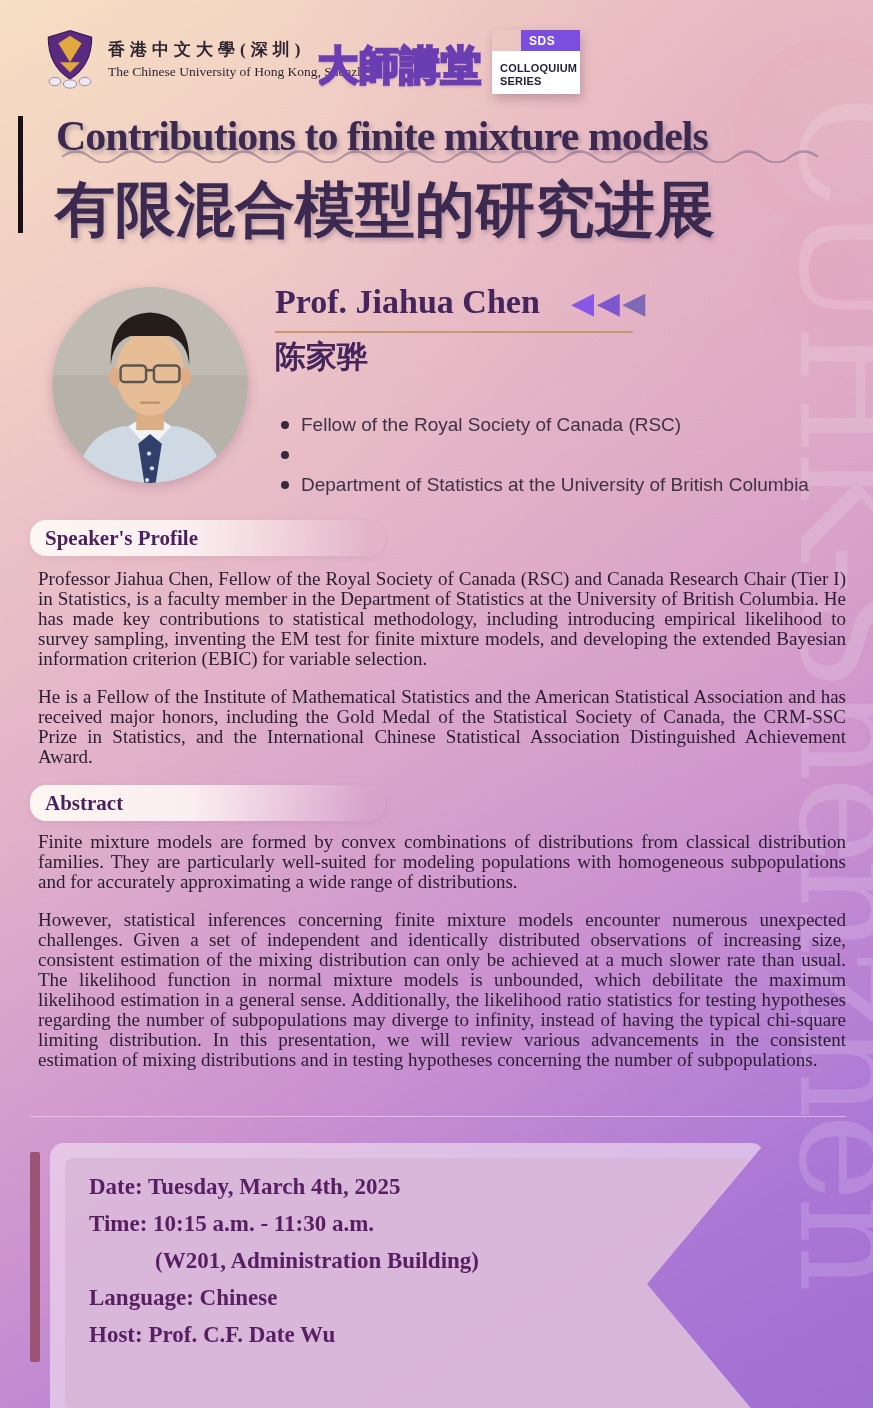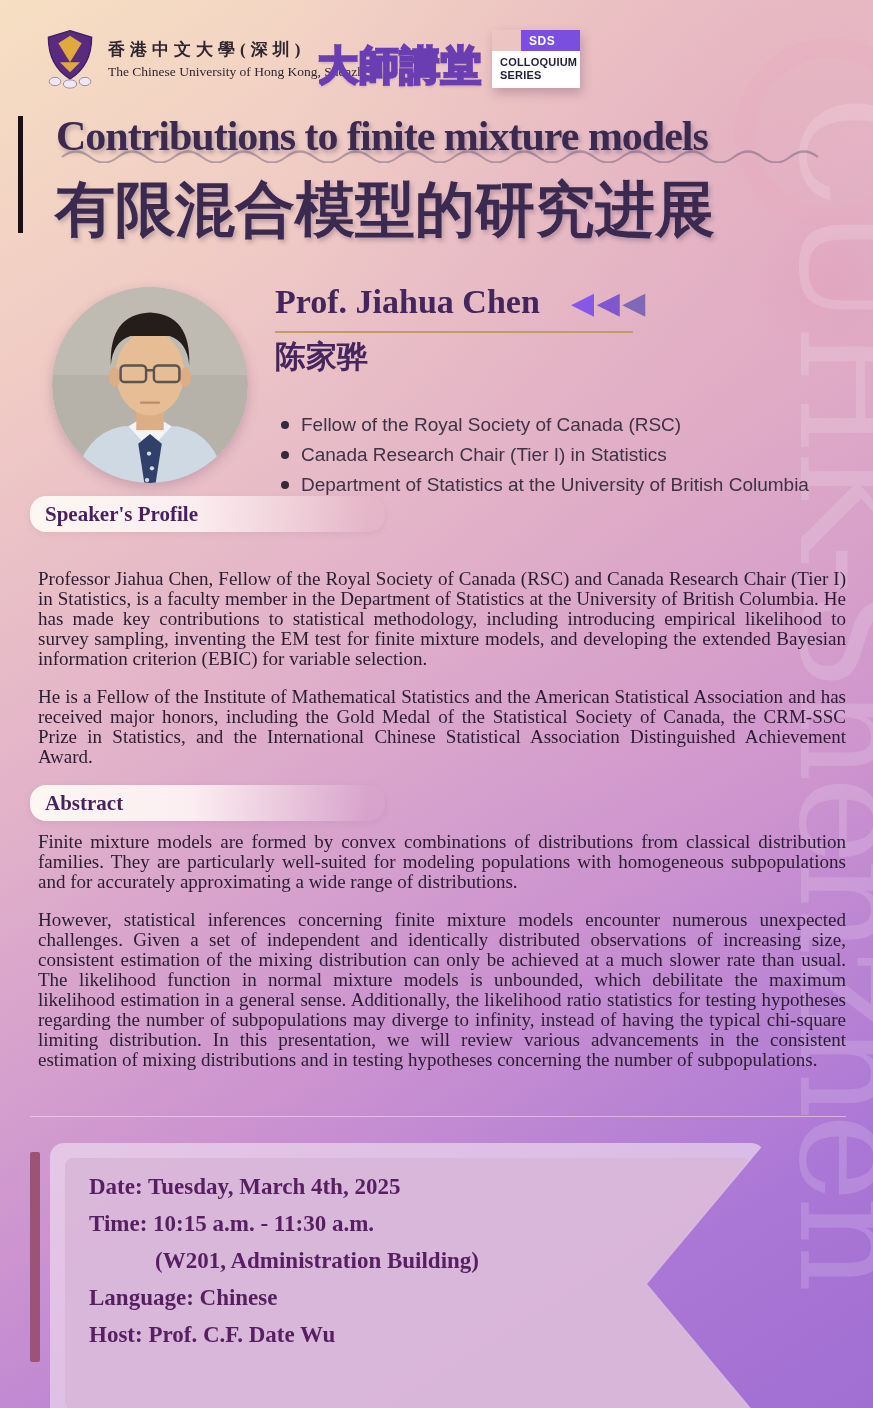--- a/index.html
+++ b/index.html
@@ -33,21 +33,21 @@
     position:absolute; left:318px; top:38px;
     font-size:40px; font-weight:800; font-family:"DejaVu Sans", sans-serif;
     color:#f7e9f0; -webkit-text-stroke:2.6px #6a3db2;
     text-shadow:0 2px 3px rgba(90,50,130,.35); letter-spacing:1px;
   }
   .sds-badge{position:absolute; left:492px; top:30px; width:88px;
     box-shadow:2px 5px 10px rgba(60,30,70,.25); font-family:"Liberation Sans", sans-serif;}
   .sds-top{background:#7a4fe0; color:#ffffff; font-size:12px; font-weight:800;
     padding:4px 0 3px 8px; letter-spacing:.5px;margin-left:29px;}
   .sds-body{background:#ffffff; color:#241d3a; font-size:11px; font-weight:800;
-    line-height:13px; padding:5px 4px 6px 8px; letter-spacing:.2px;}
+    line-height:13px; padding:11px 4px 6px 8px; letter-spacing:.2px;}
 
   
   .title-bar{position:absolute; left:18px; top:116px; width:5px; height:117px; background:#181019;}
   .title-en{position:absolute; left:56px; top:112px; font-size:42px; font-weight:700;
     letter-spacing:-1px; color:#3b2950; white-space:nowrap;
     text-shadow:2px 3px 4px rgba(80,60,95,.35);}
   .title-squiggle{position:absolute; left:58px; top:147px;}
   .title-cn{position:absolute; left:55px; top:170px; font-size:60px; font-weight:800;
     color:#3b2950; white-space:nowrap; text-shadow:2px 3px 4px rgba(80,60,95,.3);}
 
@@ -63,21 +63,21 @@
   .bullets{position:absolute; left:281px; top:410px; font-family:"Liberation Sans", sans-serif;text-align:right;}
   .bullet-row{display:flex; align-items:center; height:30px;}
   .bullet-dot{width:8px; height:8px; border-radius:50%; background:#352b3a; margin-right:12px; flex:0 0 auto;}
   .bullet-text{font-size:19px; color:#3e3244;}
 
   
   .pill{position:absolute; left:30px; height:36px; width:340px; border-radius:16px;
     background:linear-gradient(90deg, #fdf7f2 0%, #fbeef1 45%, rgba(250,236,242,0) 95%);
     line-height:36px; padding-left:15px; font-size:21px; font-weight:700; color:#4a1f5e;
     box-shadow:0 2px 6px rgba(120,80,120,.10);}
-  .pill-profile{top:496px;}
+  .pill-profile{top:520px;}
   .pill-abstract{top:785px;}
 
   
   .para{position:absolute; left:38px; width:808px; font-size:19px; line-height:20px;
     text-align:justify; color:#2a1c31;}
   .p-profile-1{top:569px;}
   .p-profile-2{top:687px;}
   .p-abstract-1{top:832px;}
   .p-abstract-2{top:910px;}
 
@@ -176,21 +176,20 @@
   <div class="name-underline"></div>
   <div class="speaker-name-cn">陈家骅</div>
 
   <div class="bullets">
     <div class="bullet-row">
       <span class="bullet-dot"></span>
       <span class="bullet-text">Fellow of the Royal Society of Canada (RSC)</span>
     </div>
     <div class="bullet-row">
       <span class="bullet-dot"></span>
-      <span class="bullet-text">Canada Research Chair (Tier I) in Statistics</span>
     </div>
     <div class="bullet-row">
       <span class="bullet-dot"></span>
       <span class="bullet-text">Department of Statistics at the University of British Columbia</span>
     </div>
   </div>
 
   <div class="pill pill-profile">Speaker's Profile</div>
   <div class="para p-profile-1">Professor Jiahua Chen, Fellow of the Royal Society of Canada (RSC) and Canada Research Chair (Tier I) in Statistics, is a faculty member in the Department of Statistics at the University of British Columbia. He has made key contributions to statistical methodology, including introducing empirical likelihood to survey sampling, inventing the EM test for finite mixture models, and developing the extended Bayesian information criterion (EBIC) for variable selection.</div>
   <div class="para p-profile-2">He is a Fellow of the Institute of Mathematical Statistics and the American Statistical Association and has received major honors, including the Gold Medal of the Statistical Society of Canada, the CRM-SSC Prize in Statistics, and the International Chinese Statistical Association Distinguished Achievement Award.</div>

